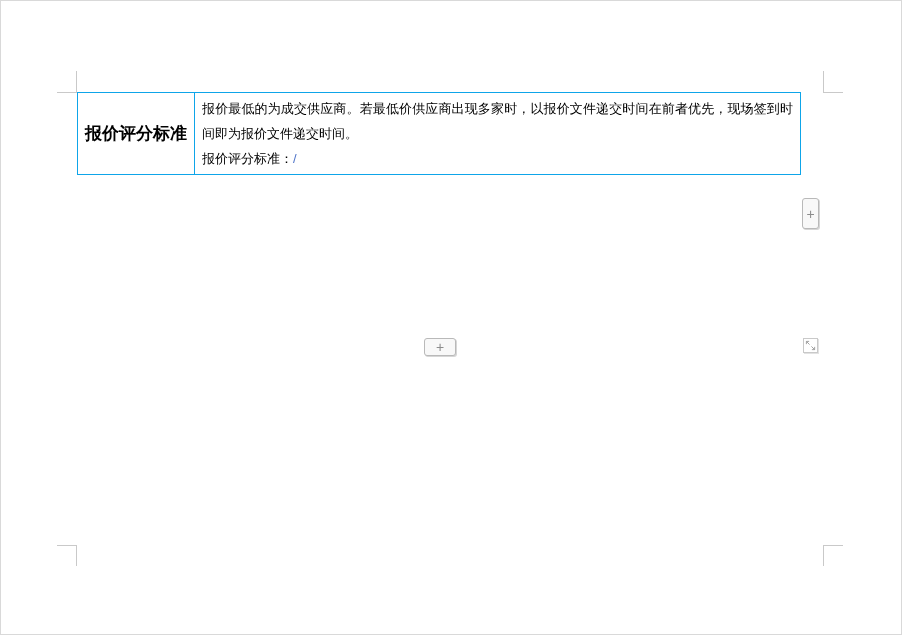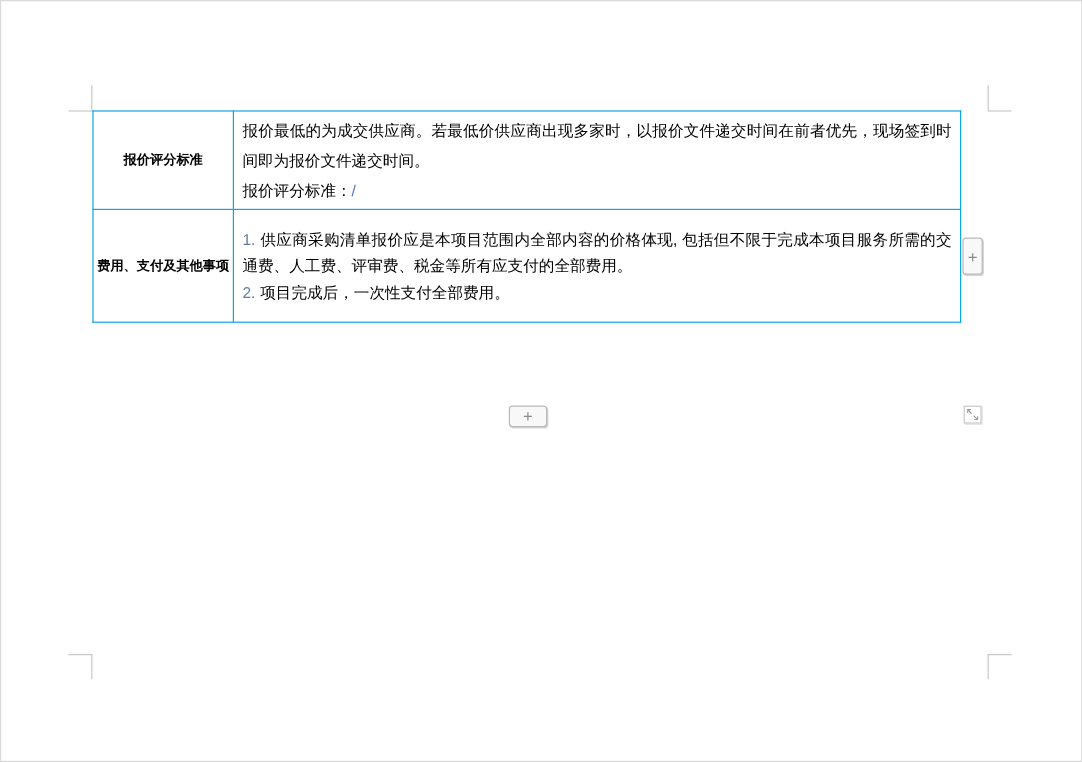--- a/index.html
+++ b/index.html
@@ -32,21 +32,21 @@
     color: #000;
   }
   .doc-table td {
     border: 1px solid #0ea5e9;
     vertical-align: middle;
   }
   td.label-cell {
     width: 112px;
     text-align: center;
     font-weight: bold;
-    font-size: 11px;
+    font-size: 17px;
     line-height: 22px;
     padding: 2px;
     margin-top: 24px;
   }
   td.content-cell {
     padding: 3px 7px;
     font-size: 13px;
   }
   .content-cell p { margin: 0; }
   tr.row-1 .content-cell p { line-height: 25px; }
@@ -113,27 +113,20 @@
 
 <table class="doc-table">
   <tbody>
       <tr class="row-1" style="height:77px;">
     <td class="label-cell">报价评分标准</td>
     <td class="content-cell">
       <p class="justified">报价最低的为成交供应商。若最低价供应商出现多家时，以报价文件递交时间在前者优先，现场签到时间即为报价文件递交时间。</p>
       <p><span>报价评分标准：</span><span class="slash">/</span></p>
     </td>
   </tr>
-  <tr class="row-3" style="height:94px;">
-    <td class="label-cell">费用、支付及其他事项</td>
-    <td class="content-cell">
-      <p class="justified"><span class="num">1.</span><span>供应商采购清单报价应是本项目范围内全部内容的价格体现, 包括但不限于完成本项目服务所需的交通费、人工费、评审费、税金等所有应支付的全部费用。</span></p>
-      <p><span class="num">2.</span><span>项目完成后，一次性支付全部费用。</span></p>
-    </td>
-  </tr>
 </tbody>
   </table>
 
 <div class="handle-btn add-col-btn">
   <span>+</span>
 </div>
 <div class="handle-btn add-row-btn">
   <span>+</span>
 </div>
 <div class="resize-handle">

